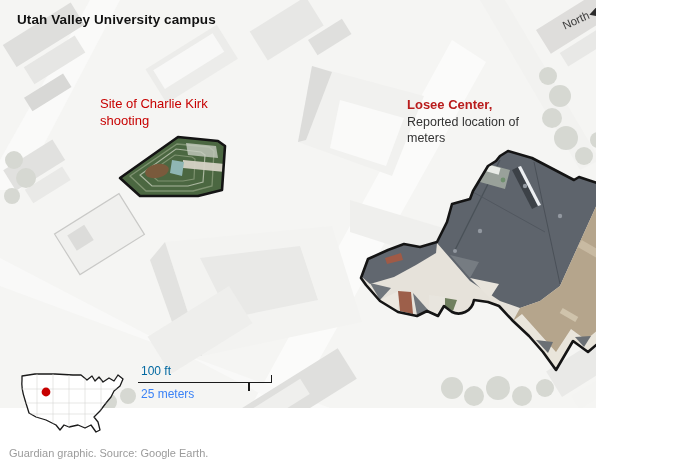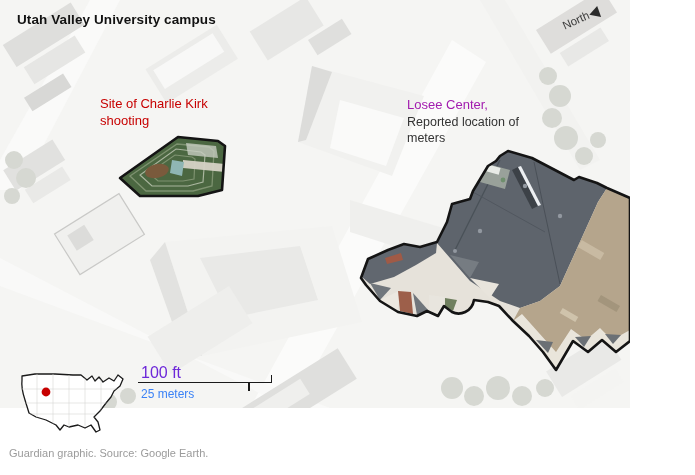--- a/index.html
+++ b/index.html
@@ -1,17 +1,17 @@
 <!DOCTYPE html>
 <html><head>
 <meta charset="utf-8">
 <style>
   html,body{margin:0;padding:0;background:#fff;}
   .page{
-    position:relative;width:695px;height:475px;background:#ffffff;
+    position:relative;width:596px;height:475px;background:#ffffff;
     font-family:"Liberation Sans", sans-serif;overflow:hidden;
   }
   .abs{position:absolute;}
   .map-title{
     left:17px;top:12px;font-size:13.5px;font-weight:bold;color:#121212;
     letter-spacing:.1px;
   }
   .north{
     left:563px;top:20px;transform:rotate(-24deg);transform-origin:left center;
     color:#3d3d3d;font-size:11.5px;white-space:nowrap;
@@ -19,23 +19,23 @@
   .north .tri{
     display:inline-block;margin-left:3px;width:0;height:0;
     border-left:6px solid transparent;border-right:6px solid transparent;
     border-bottom:10px solid #2b2b2b;transform:rotate(35deg) translateY(1px);
   }
   .shoot-label{
     left:100px;top:96px;width:132px;font-size:13px;font-weight:normal;
     color:#c70000;line-height:1.28;
   }
   .losee-label{left:407px;top:97px;width:122px;line-height:1.3;}
-  .losee-label .t{font-size:13px;font-weight:normal;color:#a21caf;}
+  .losee-label .t{font-size:13px;font-weight:bold;color:#b91c1c;}
   .losee-label .s{font-size:12.5px;font-weight:normal;color:#333333;}
-  .scale-ft{left:141px;top:364px;font-size:16px;color:#6d28d9;}
+  .scale-ft{left:141px;top:364px;font-size:12px;color:#0369a1;}
   .scale-m{left:141px;top:387px;font-size:12px;color:#3b82f6;}
   .scale-line{left:138px;top:382px;width:134px;height:0;border-top:1.6px solid #1a1a1a;}
   .tick-ft{left:270.5px;top:375px;width:1.6px;height:8px;background:#1a1a1a;}
   .tick-m{left:248px;top:383px;width:1.6px;height:8px;background:#1a1a1a;}
   .inset{left:15px;top:367px;}
   .caption{left:9px;top:447px;font-size:11px;color:#9b9b9b;}
 </style>
 </head>
 <body>
 

